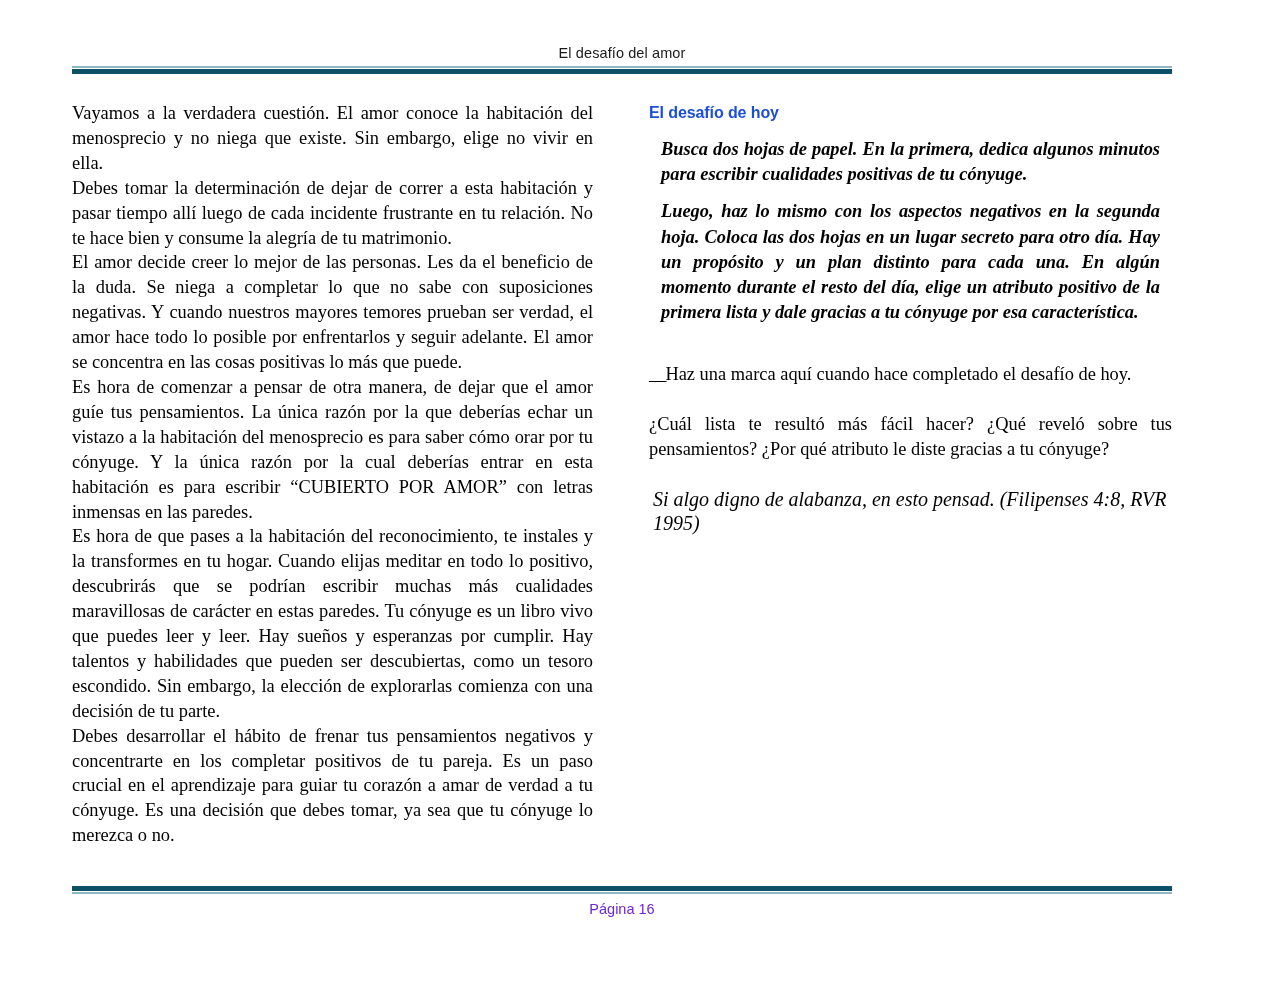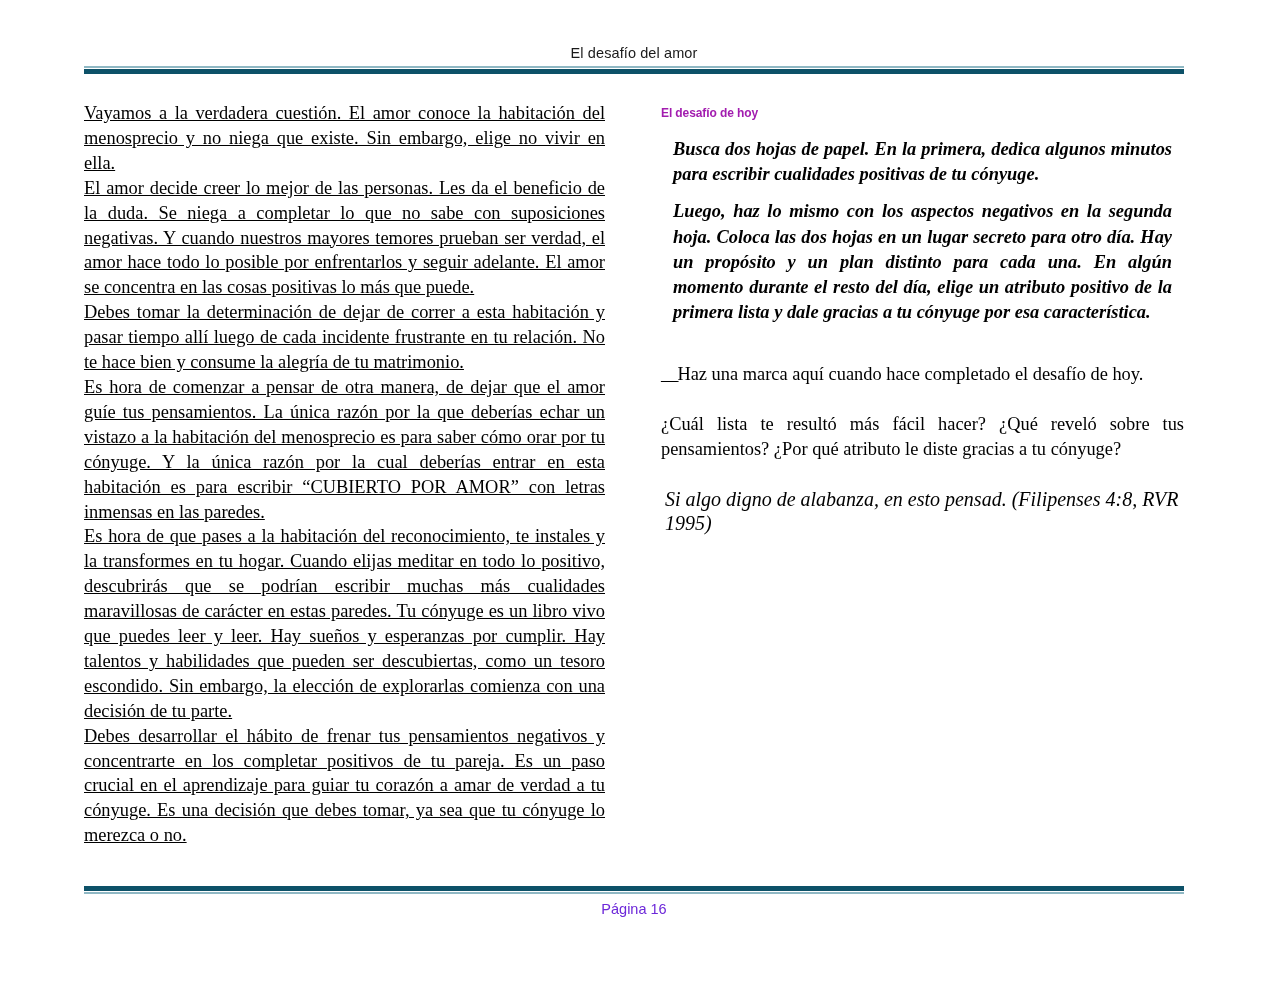--- a/index.html
+++ b/index.html
@@ -11,21 +11,21 @@
     width: 1280px;
     height: 990px;
     font-family: "Liberation Serif", serif;
     color: #000000;
     position: relative;
     overflow: hidden;
   }
 
   .page {
     position: absolute;
-    left: 16px;
+    left: 4px;
     top: 0;
     width: 1254px;
     height: 990px;
   }
 
   
   .page-header {
     position: absolute;
     left: 68px;
     top: 44px;
@@ -96,21 +96,20 @@
     color: #6d28d9;
     line-height: 18px;
   }
 
   
   .col-left {
     position: absolute;
     left: 68px;
     top: 101px;
     width: 521px;
-    text-decoration: underline;
   }
   .col-right {
     position: absolute;
     left: 645px;
     top: 101px;
     width: 523px;
   }
 
   .body-par {
     font-family: "Liberation Serif", serif;
@@ -120,23 +119,23 @@
     text-justify: inter-word;
     margin: 0;
     hyphens: none;
     color: #000000;
   }
 
   
   .challenge-heading {
     font-family: "Liberation Sans", sans-serif;
     font-weight: bold;
-    font-size: 12px;
+    font-size: 16px;
     line-height: 24px;
-    color: #a21caf;
+    color: #1d4ed8;
     margin: 0 0 2px 0;
     letter-spacing: -0.1px;
   }
 
   .bold-italic-par {
     font-family: "Liberation Serif", serif;
     font-weight: bold;
     font-style: italic;
     font-size: 18.4px;
     line-height: 25.2px;
@@ -175,22 +174,22 @@
   <div class="page-header">
     <div class="page-header-title">El desafío del amor</div>
   </div>
   <div class="rule-header">
     <div class="thin"></div>
     <div class="thick"></div>
   </div>
 
   <div class="col-left">
     <p class="body-par">Vayamos a la verdadera cuestión. El amor conoce la habitación del menosprecio y no niega que existe. Sin embargo, elige no vivir en ella.</p>
+    <p class="body-par">Debes tomar la determinación de dejar de correr a esta habitación y pasar tiempo allí luego de cada incidente frustrante en tu relación. No te hace bien y consume la alegría de tu matrimonio.</p>
     <p class="body-par">El amor decide creer lo mejor de las personas. Les da el beneficio de la duda. Se niega a completar lo que no sabe con suposiciones negativas. Y cuando nuestros mayores temores prueban ser verdad, el amor hace todo lo posible por enfrentarlos y seguir adelante. El amor se concentra en las cosas positivas lo más que puede.</p>
-    <p class="body-par">Debes tomar la determinación de dejar de correr a esta habitación y pasar tiempo allí luego de cada incidente frustrante en tu relación. No te hace bien y consume la alegría de tu matrimonio.</p>
     <p class="body-par">Es hora de comenzar a pensar de otra manera, de dejar que el amor guíe tus pensamientos. La única razón por la que deberías echar un vistazo a la habitación del menosprecio es para saber cómo orar por tu cónyuge. Y la única razón por la cual deberías entrar en esta habitación es para escribir “CUBIERTO POR AMOR” con letras inmensas en las paredes.</p>
     <p class="body-par">Es hora de que pases a la habitación del reconocimiento, te instales y la transformes en tu hogar. Cuando elijas meditar en todo lo positivo, descubrirás que se podrían escribir muchas más cualidades maravillosas de carácter en estas paredes. Tu cónyuge es un libro vivo que puedes leer y leer. Hay sueños y esperanzas por cumplir. Hay talentos y habilidades que pueden ser descubiertas, como un tesoro escondido. Sin embargo, la elección de explorarlas comienza con una decisión de tu parte.</p>
     <p class="body-par">Debes desarrollar el hábito de frenar tus pensamientos negativos y concentrarte en los completar positivos de tu pareja. Es un paso crucial en el aprendizaje para guiar tu corazón a amar de verdad a tu cónyuge. Es una decisión que debes tomar, ya sea que tu cónyuge lo merezca o no.</p>
   </div>
 
   <div class="col-right">
     <div class="challenge-heading">El desafío de hoy</div>
 
     <p class="bold-italic-par">Busca dos hojas de papel. En la primera, dedica algunos minutos para escribir cualidades positivas de tu cónyuge.</p>
     <p class="bold-italic-par">Luego, haz lo mismo con los aspectos negativos en la segunda hoja. Coloca las dos hojas en un lugar secreto para otro día. Hay un propósito y un plan distinto para cada una. En algún momento durante el resto del día, elige un atributo positivo de la primera lista y dale gracias a tu cónyuge por esa característica.</p>

